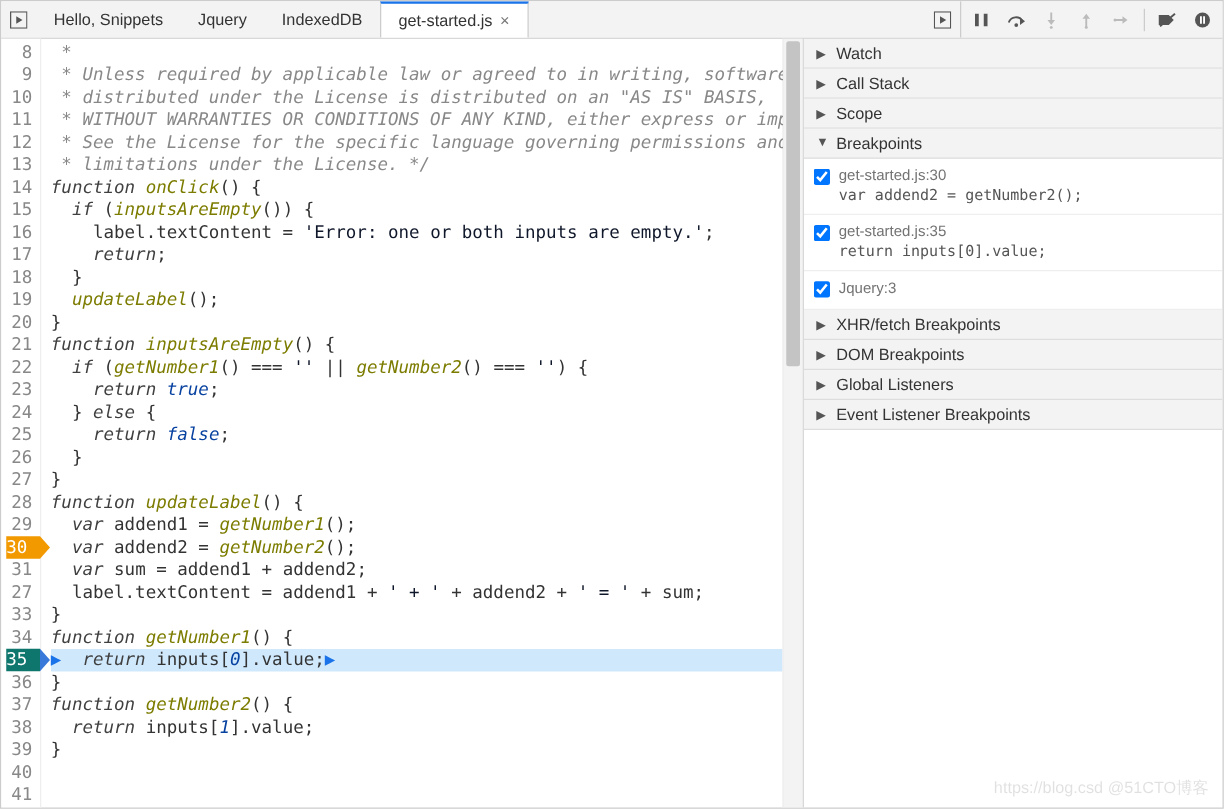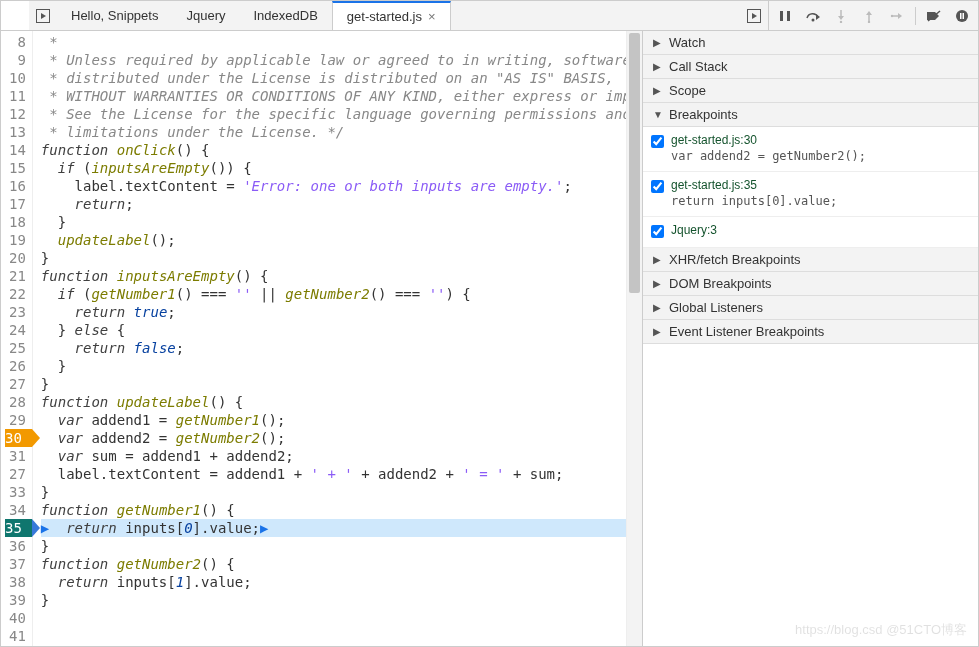--- a/index.html
+++ b/index.html
@@ -1,17 +1,17 @@
 <!DOCTYPE html>
 <html><head>
 <meta charset="utf-8">
 <style>
   * { box-sizing: border-box; margin: 0; padding: 0; }
   body { font-family: "Segoe UI", Arial, sans-serif; font-size: 13px; color: #333; background: #fff; width: 979px; height: 647px; overflow: hidden; display: flex; flex-direction: column; border: 1px solid #ccc; }
-  .top-row { display: flex; height: 30px; border-bottom: 1px solid #ccc; padding-left: 28px; }
+  .top-row { display: flex; height: 30px; border-bottom: 1px solid #ccc; }
   .tabbar { display: flex; flex: 1; align-items: center; background: #f3f3f3; }
   .sq-btn { width: 28px; height: 100%; display: flex; align-items: center; justify-content: center; cursor: pointer; color: #555; }
   .sq-btn svg { width: 14px; height: 14px; }
   .tab { padding: 0 14px; height: 100%; display: flex; align-items: center; gap: 6px; cursor: pointer; color: #333; font-size: 13px; border-right: 0px solid #ccc; }
   .tab.active { background: #fff; border-top: 2px solid #1a73e8; border-left: 1px solid #ccc; border-right: 1px solid #ccc; }
   .tab .close { color: #777; font-size: 13px; }
   .tabbar-gap { flex: 1; }
   .dbg-controls { display: flex; align-items: center; background: #f3f3f3; border-left: 1px solid #ccc; padding: 0 6px; gap: 8px; }
   .dbg-controls span { width: 20px; height: 20px; display: flex; align-items: center; justify-content: center; color: #555; cursor: pointer; }
   .dbg-controls span.disabled { color: #bbb; }
@@ -21,33 +21,33 @@
   .gutter div { height: 18px; line-height: 18px; }
   .gutter .bp { background: #0f766e; color: #fff; padding-right: 10px; margin-right: -6px; position: relative; }
   .gutter .bp::after { content: ""; position: absolute; right: -8px; top: 0; border-top: 9px solid transparent; border-bottom: 9px solid transparent; border-left: 8px solid #3879d9; }
   .gutter .bp.orange { background: #f29900; text-align: center; }
   .gutter .bp.orange::after { border-left-color: #f29900; }
   .codewrap { flex: 1; overflow-x: scroll; overflow-y: hidden; position: relative; }
   .code { padding: 2px 0 2px 8px; white-space: pre; }
   .code div { height: 18px; line-height: 18px; }
   .kw { color: #404040; font-style: italic; }
   .fn { color: #7c7c00; font-style: italic; }
-  .str { color: #8b5cf6; font-style: italic; }
+  .str { color: #0f172a; }
   .num, .lit { color: #0842a0; font-style: italic; }
   .cm { color: #888; font-style: italic; }
   .exec-line { background: #cfe8fc; }
   .exec-marker { color: #1a73e8; }
   .vscroll { width: 16px; background: #f3f3f3; border-left: 1px solid #eee; position: relative; }
   .vscroll .thumb { position: absolute; left: 2px; right: 2px; top: 2px; height: 260px; background: #c4c4c4; border-radius: 2px; }
   .side { width: 336px; border-left: 1px solid #ccc; display: flex; flex-direction: column; overflow: hidden; }
   .acc-header { background: #f3f3f3; border-bottom: 1px solid #ddd; padding: 4px 10px; display: flex; align-items: center; gap: 6px; cursor: pointer; font-size: 13px; }
   .acc-header .tri { font-size: 10px; color: #555; width: 10px; }
   .bp-item { padding: 6px 10px 8px 28px; border-bottom: 1px solid #eee; position: relative; font-size: 12px; }
   .bp-item input[type=checkbox] { position: absolute; left: 8px; top: 8px; }
-  .bp-item .loc { color: #14532d; margin-bottom: 2px; }
+  .bp-item .loc { color: #737373; margin-bottom: 2px; }
   .bp-item .snip { font-family: Consolas, monospace; color: #555; }
   .watermark { position: fixed; right: 12px; bottom: 8px; color: rgba(0,0,0,0.12); font-size: 13px; pointer-events: none; text-align: center; }
   .codewrap::-webkit-scrollbar { height: 16px; }
   .codewrap::-webkit-scrollbar-thumb { background: #c4c4c4; }
   .codewrap::-webkit-scrollbar-track { background: #f3f3f3; }
 </style>
 </head>
 <body>
 
 <div class="top-row">

